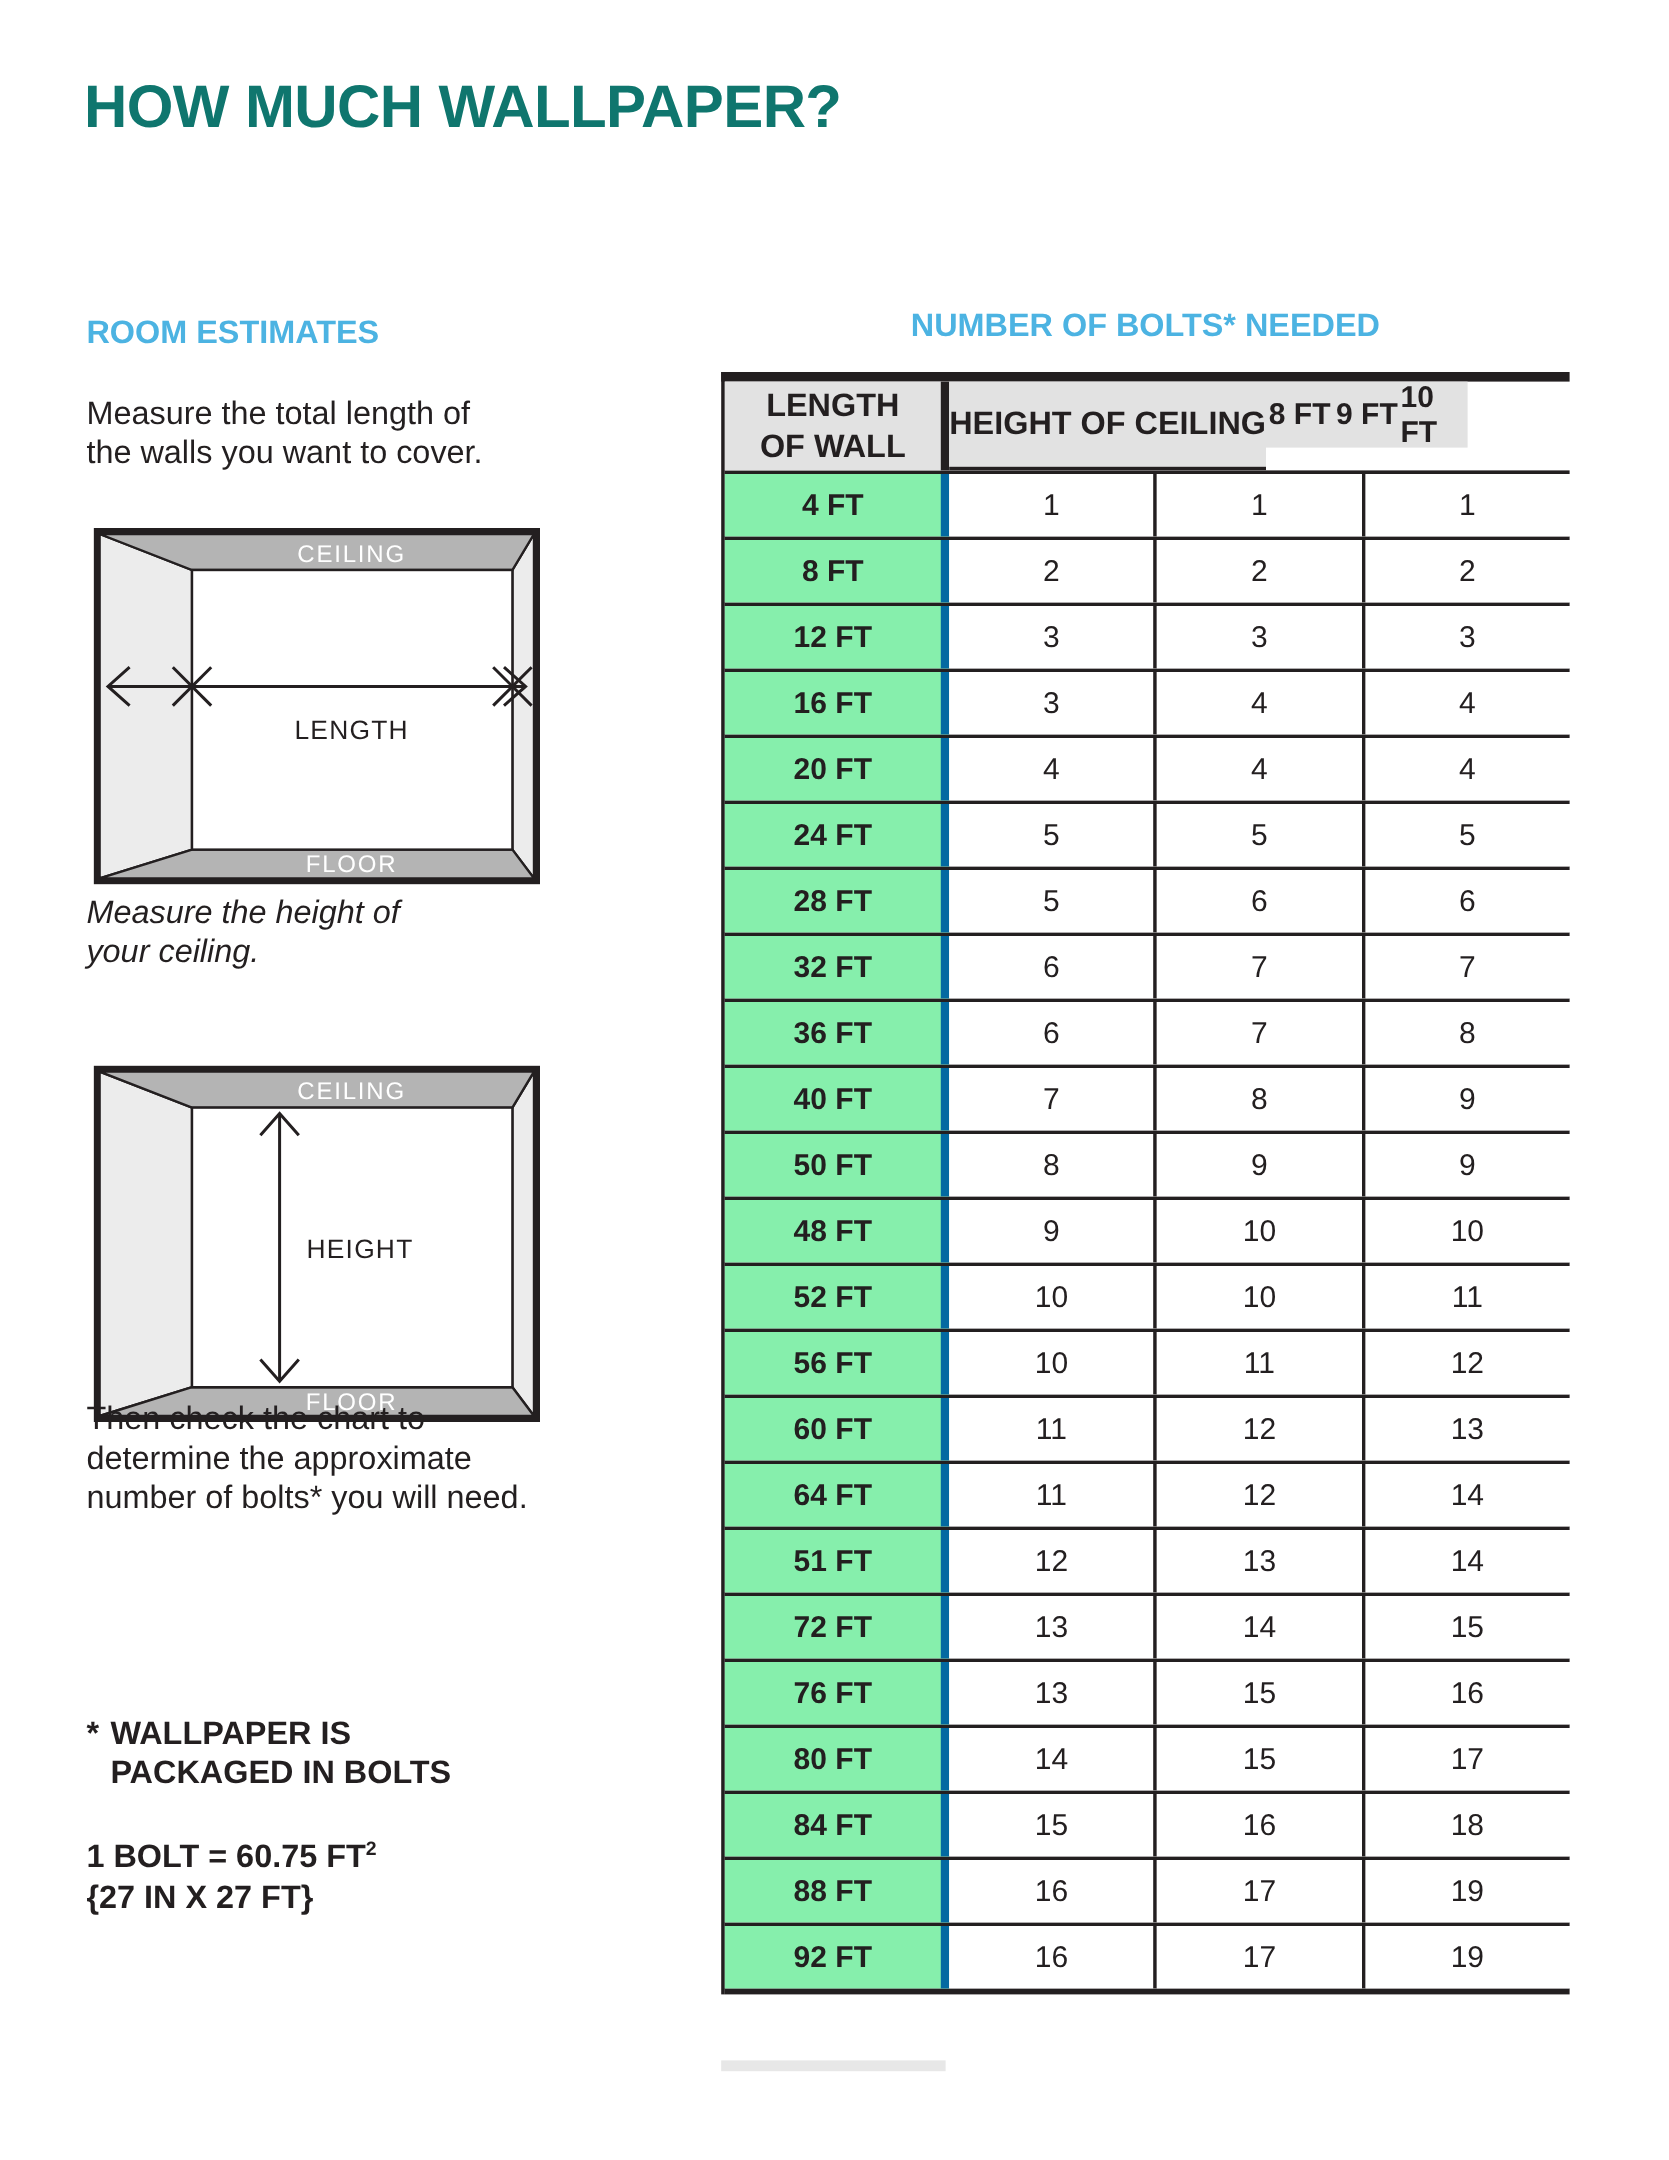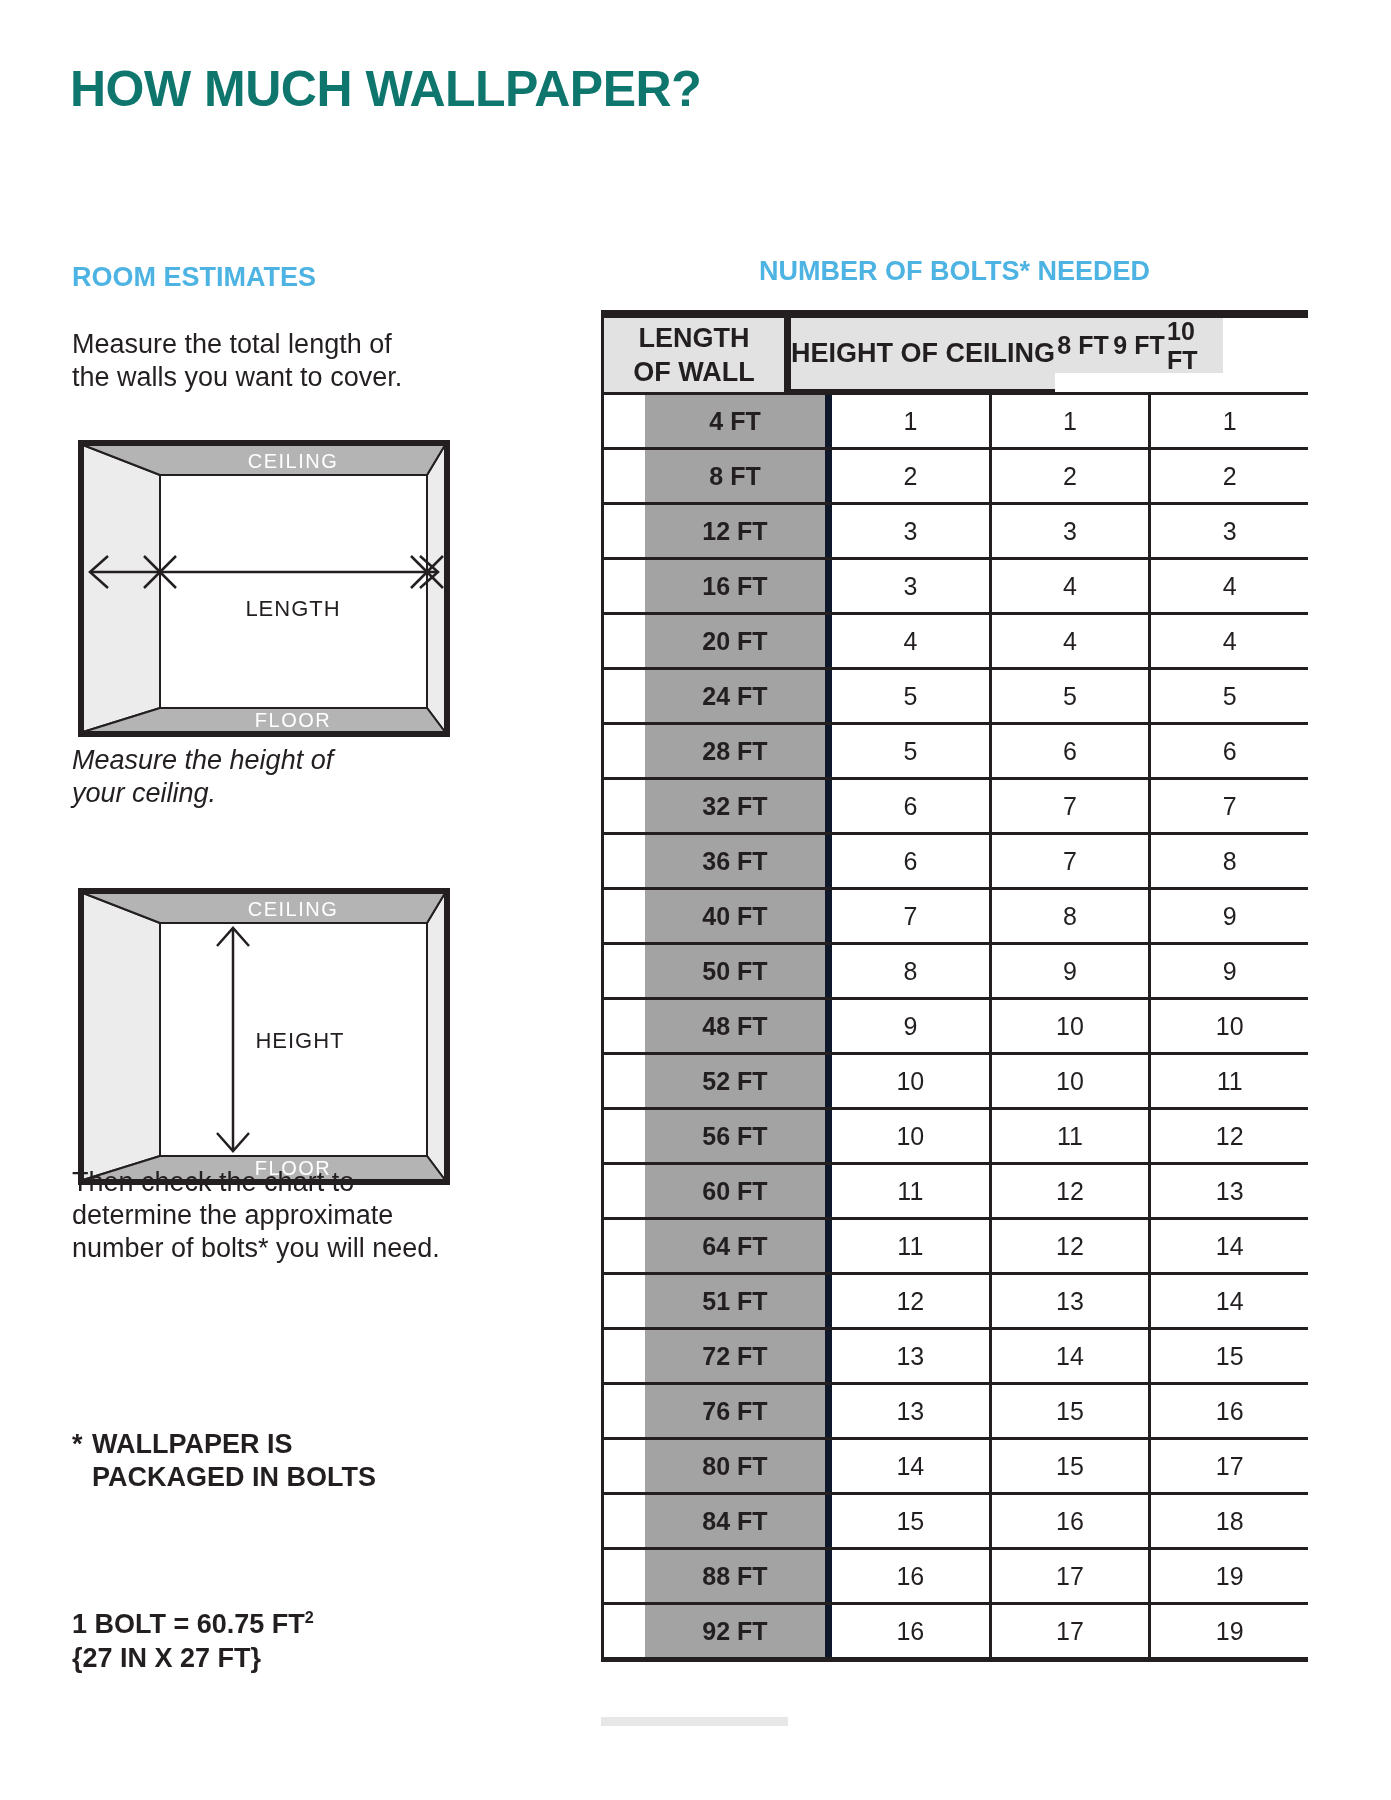--- a/index.html
+++ b/index.html
@@ -10,21 +10,21 @@
   .abs{position:absolute;}
   
   .page-title{
     left:70px;top:60px;font-size:50px;font-weight:bold;color:#0f766e;letter-spacing:-0.5px;white-space:nowrap;
   }
   .col-heading{font-size:27px;font-weight:bold;color:#4cb3e2;white-space:nowrap;}
   .body-text{font-size:27px;line-height:33px;white-space:pre-line;color:#231f20;}
   .footnote{left:72px;top:1428px;display:flex;font-weight:bold;font-size:27px;line-height:33px;}
   .footnote .marker{width:20px;flex:0 0 20px;}
   .footnote .fn-text{white-space:pre-line;}
-  .bolt-spec{left:72px;top:1600px;font-weight:bold;font-size:27px;line-height:34px;}
+  .bolt-spec{left:72px;top:1524px;font-weight:bold;font-size:27px;line-height:34px;}
   .bolt-spec sup{font-size:60%;}
   
   .tbl-title{left:601px;top:256px;width:707px;text-align:center;}
   .tbl{
     left:601px;top:310px;width:707px;
     border-top:8px solid #231f20;border-left:3px solid #231f20;
     box-sizing:border-box;background:#ffffff;
   }
   .t-header{display:flex;border-bottom:3px solid #231f20;}
   .t-corner{
@@ -35,22 +35,22 @@
   .t-head-right{flex:1;display:flex;flex-direction:row;}
   .t-group{
     height:71px;background:#e2e2e2;border-bottom:3px solid #231f20;
     display:flex;align-items:center;justify-content:center;font-weight:bold;font-size:27px;
   }
   .t-subrow{height:55px;display:flex;background:#e2e2e2;}
   .t-subcell{flex:1;display:flex;align-items:center;justify-content:center;font-weight:bold;font-size:25px;}
   .t-row{display:flex;height:52px;border-bottom:3px solid #231f20;}
   .t-row:last-child{border-bottom-width:5px;}
   .t-rowlabel{
-    width:180px;flex:0 0 180px;background:#a3a3a3;border-right:7px solid #0f172a;
-    display:flex;align-items:center;justify-content:center;font-weight:bold;font-size:25px;margin-left:41px;
+    width:180px;flex:0 0 180px;background:#86efac;border-right:7px solid #0369a1;
+    display:flex;align-items:center;justify-content:center;font-weight:bold;font-size:25px;
   }
   .t-val{
     flex:1;display:flex;align-items:center;justify-content:center;
     font-size:25px;border-right:3px solid #231f20;background:#ffffff;
   }
   .t-val:last-child{border-right:none;}
   .tbl-shadow{left:601px;top:1717px;width:187px;height:9px;background:#e7e7e7;}
   
   .diagram{width:372px;height:297px;}
   svg text{font-family:"Liberation Sans","DejaVu Sans",sans-serif;}

